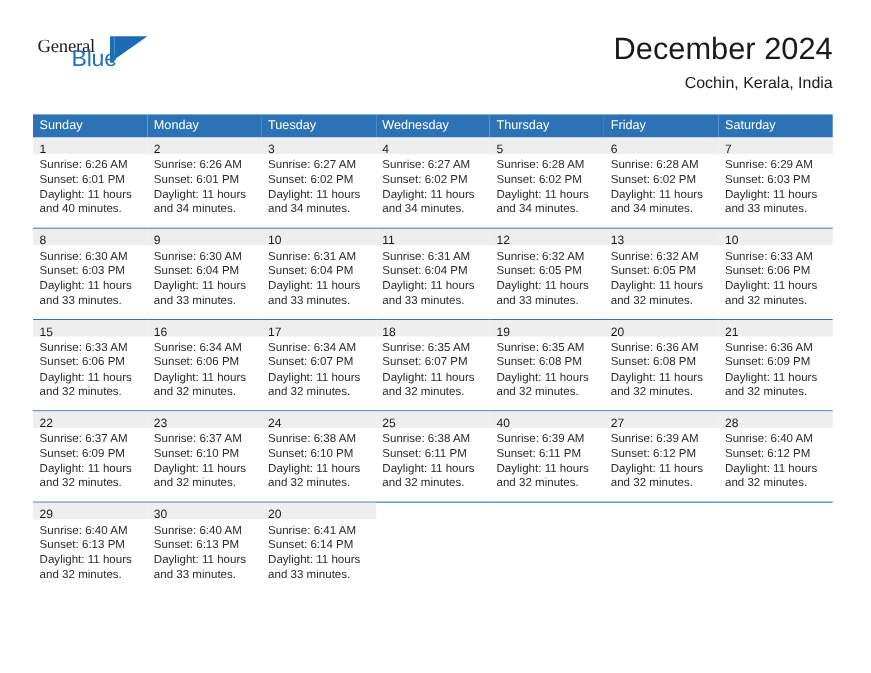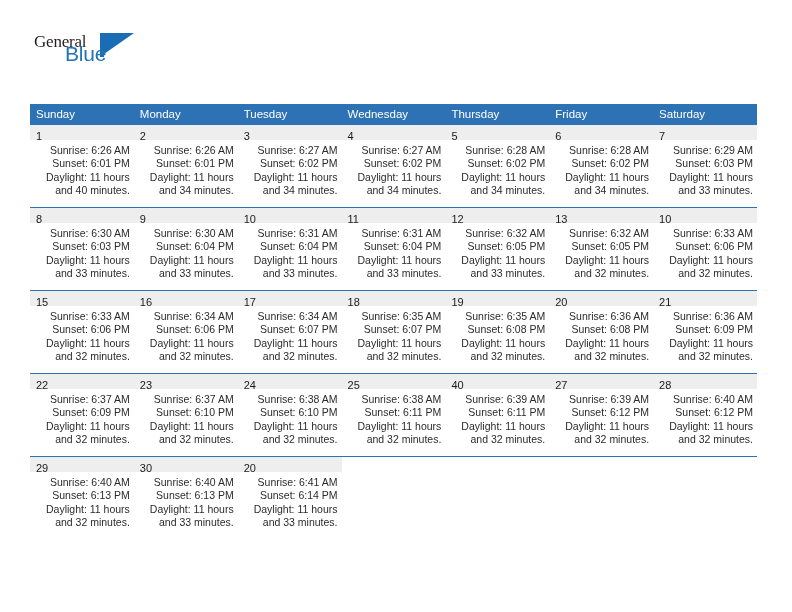--- a/index.html
+++ b/index.html
@@ -143,21 +143,20 @@
   .cell-empty .daynum-band {
     background: transparent;
   }
   .daynum {
     font-size: 11px;
     color: #1a1a1a;
     line-height: 13px;
   }
   .cell-lines {
     padding: 4px 4px 0 6px;
-    text-align: right;
   }
   .cell-lines div {
     font-size: 10.5px;
     line-height: 13.4px;
     color: #2b2b2b;
     white-space: nowrap;
   }
 </style>
 </head>
 <body>
@@ -168,20 +167,24 @@
 
     <div class="brand">
       <span class="brand-general">General</span>
       <span class="brand-flag">
         <span class="bar"></span>
         <span class="tri"></span>
       </span>
       <span class="brand-blue">Blue</span>
     </div>
 
+    <div class="title-block">
+      <div class="cal-title">December 2024</div>
+      <div class="cal-subtitle">Cochin, Kerala, India</div>
+    </div>
 
   </div>
 
   <table class="calendar">
     <thead>
       <tr>
         <th>Sunday</th>
         <th>Monday</th>
         <th>Tuesday</th>
         <th>Wednesday</th>

